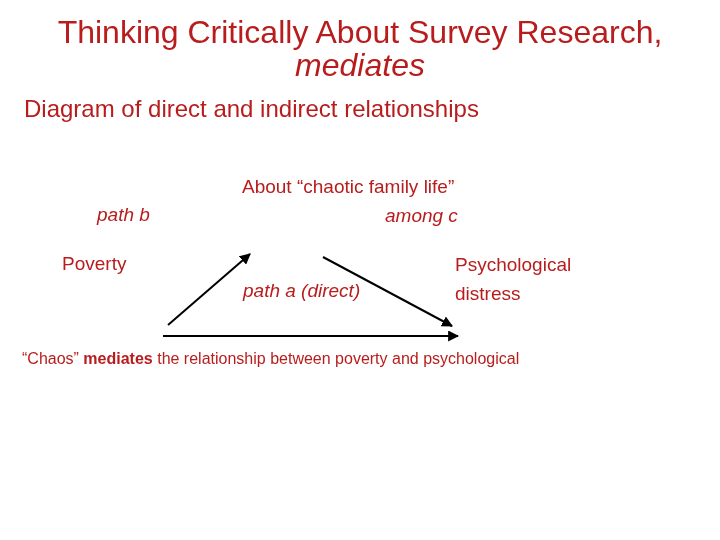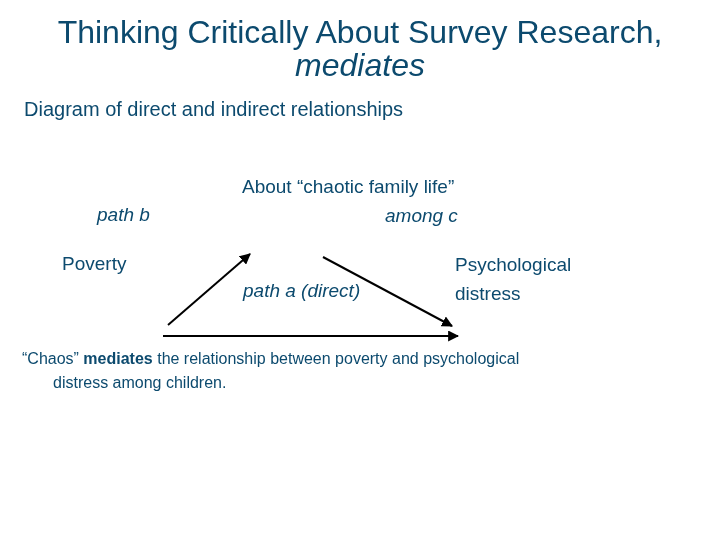--- a/index.html
+++ b/index.html
@@ -1,26 +1,26 @@
 <!DOCTYPE html>
 <html><head>
 <meta charset="utf-8">
 <style>
   html,body{margin:0;padding:0;background:#ffffff;}
   .slide{
     position:relative;width:720px;height:540px;background:#ffffff;
-    color:#0c4a6e;font-family:"Liberation Sans",sans-serif;overflow:hidden;
+    color:#b91c1c;font-family:"Liberation Sans",sans-serif;overflow:hidden;
   }
   .title{
     position:absolute;top:16px;left:0;width:720px;text-align:center;
     font-size:32px;line-height:33px;
   }
   .italic{font-style:italic;}
   .heading{
-    position:absolute;left:24px;top:96px;font-size:20px;line-height:26px;white-space:nowrap;
+    position:absolute;left:24px;top:96px;font-size:24px;line-height:26px;white-space:nowrap;
   }
   .lbl{position:absolute;font-size:19px;line-height:20px;white-space:nowrap;}
   .chaos-lbl{left:242px;top:177px;}
   .pathb-lbl{left:97px;top:205px;}
   .pathc-lbl{left:385px;top:206px;}
   .poverty-lbl{left:62px;top:254px;}
   .psych-lbl{left:455px;top:250px;line-height:29px;}
   .patha-lbl{left:243px;top:281px;}
   .arrows{position:absolute;left:0;top:0;width:720px;height:540px;pointer-events:none;}
   .arrows line{stroke:#000000;stroke-width:2;}
@@ -59,16 +59,15 @@
         <path d="M0 0 L10 5 L0 10 z"></path>
       </marker>
     </defs>
     <line x1="168" y1="325" x2="250" y2="254" marker-end="url(#ah)"></line>
     <line x1="323" y1="257" x2="452" y2="326" marker-end="url(#ah)"></line>
     <line x1="163" y1="336" x2="458" y2="336" marker-end="url(#ah)"></line>
   </svg>
 
   <div class="footer">
     <div class="fline1"><span>“Chaos” </span><b>mediates</b><span> the relationship between poverty and psychological</span></div>
-    <div class="fline2">distress among children.</div>
   </div>
 
 </div>
 
 </body></html>

